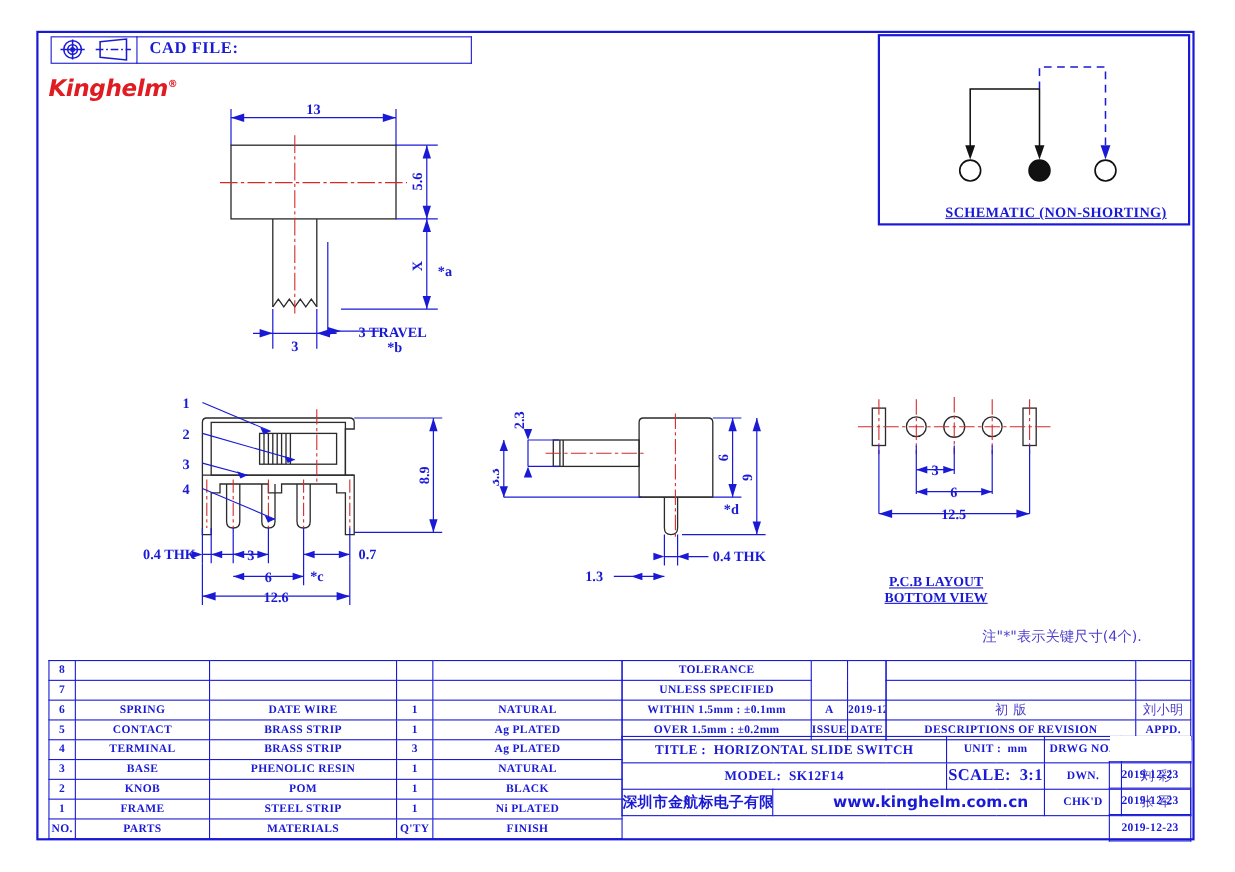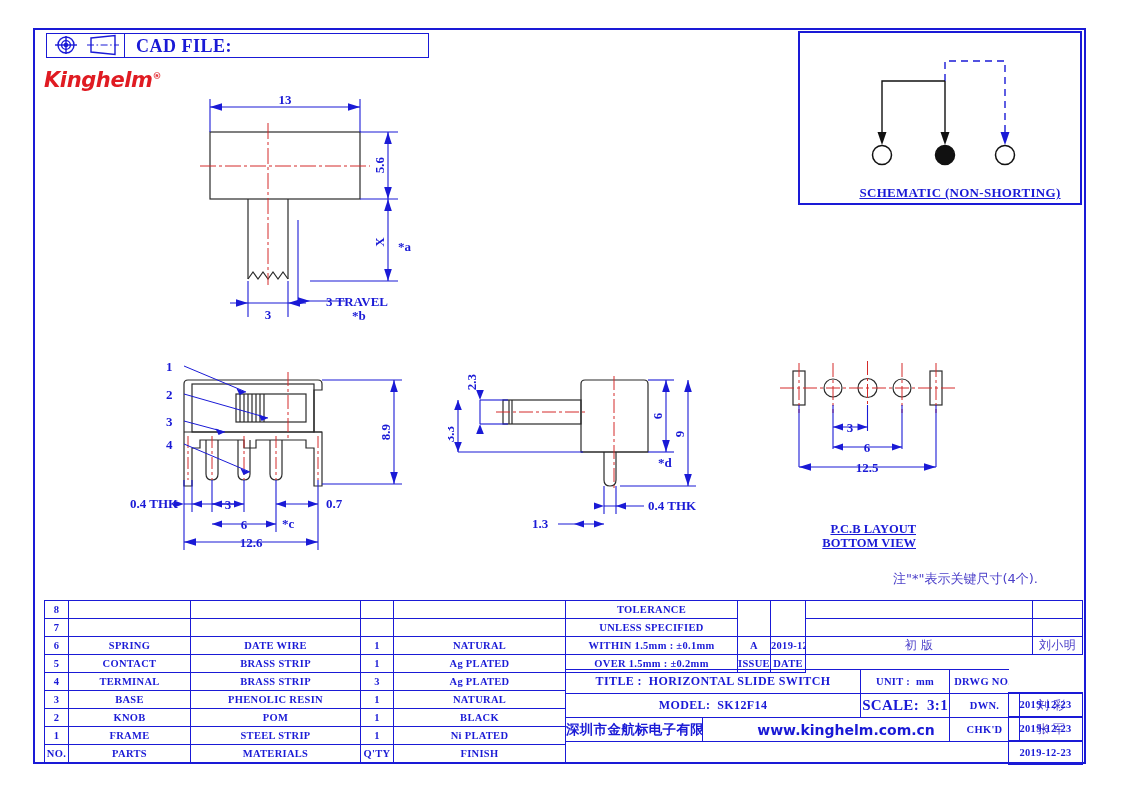--- a/index.html
+++ b/index.html
@@ -6,34 +6,34 @@
   body{width:1123px;height:793px;font-family:"Liberation Serif",serif;overflow:hidden;}
   #sheet{position:relative;width:1123px;height:793px;background:#fff;}
   .abs{position:absolute;}
 
   
   #frame{position:absolute;left:33px;top:28px;width:1053px;height:736px;border:2px solid #1a1ad6;box-sizing:border-box;}
 
   
   #projbox{position:absolute;left:46px;top:33px;width:79px;height:25px;border:1.5px solid #1a1ad6;box-sizing:border-box;}
   #cadbox{position:absolute;left:124px;top:33px;width:305px;height:25px;border:1.5px solid #1a1ad6;border-left:none;box-sizing:border-box;}
-  #cadlabel{position:absolute;left:136px;top:36px;font-size:18px;font-weight:bold;color:#1a1ad6;letter-spacing:.5px;}
+  #cadlabel{position:absolute;left:136px;top:36px;font-size:15px;font-weight:bold;color:#1a1ad6;letter-spacing:.5px;}
 
   
   #logo{position:absolute;left:44px;top:68px;font-family:"DejaVu Sans",sans-serif;font-weight:bold;font-style:italic;
         font-size:21px;color:#e01b22;letter-spacing:-.4px;}
   #logo sup{font-size:9px;vertical-align:super;}
 
   
   #schematic{position:absolute;left:798px;top:31px;width:284px;height:174px;border:2px solid #1a1ad6;box-sizing:border-box;background:#fff;}
   #schlabel{position:absolute;left:798px;top:185px;width:324px;text-align:center;font-size:13px;font-weight:bold;
             color:#1a1ad6;text-decoration:underline;letter-spacing:.3px;}
 
   
-  #pcbcap{position:absolute;left:786px;top:522px;width:130px;text-align:right;font-size:12.5px;font-weight:bold;
+  #pcbcap{position:absolute;left:786px;top:522px;width:130px;text-align:center;font-size:12.5px;font-weight:bold;
           color:#1a1ad6;line-height:1.12;text-decoration:underline;}
 
   
   #cnnote{position:absolute;left:893px;top:570px;font-family:"DejaVu Sans",sans-serif;font-size:13px;color:#4b3fc9;white-space:nowrap;}
 
   
   table.tb{position:absolute;border-collapse:collapse;font-weight:bold;color:#1a1ad6;table-layout:fixed;}
   table.tb td{border:1.2px solid #1a1ad6;text-align:center;font-size:10.5px;padding:0;height:17px;
               overflow:hidden;white-space:nowrap;letter-spacing:.3px;}
   td.l{text-align:left;padding-left:5px;}
@@ -443,20 +443,24 @@
           <td></td>
         </tr>
       <tr>
           <td style="height:17px"></td>
           <td></td>
         </tr>
       <tr>
           <td style="height:17px"><span class="signcn">初  版</span></td>
           <td><span class="signcn">刘小明</span></td>
         </tr>
+      <tr>
+          <td style="height:17px">DESCRIPTIONS  OF  REVISION</td>
+          <td>APPD.</td>
+        </tr>
     </tbody>
   </table>
 
   <table class="tb" id="infotbl">
     <colgroup>
         <col style="width:137px">
         <col style="width:103px">
         <col style="width:55px">
         <col style="width:45px">
         <col style="width:44px">

